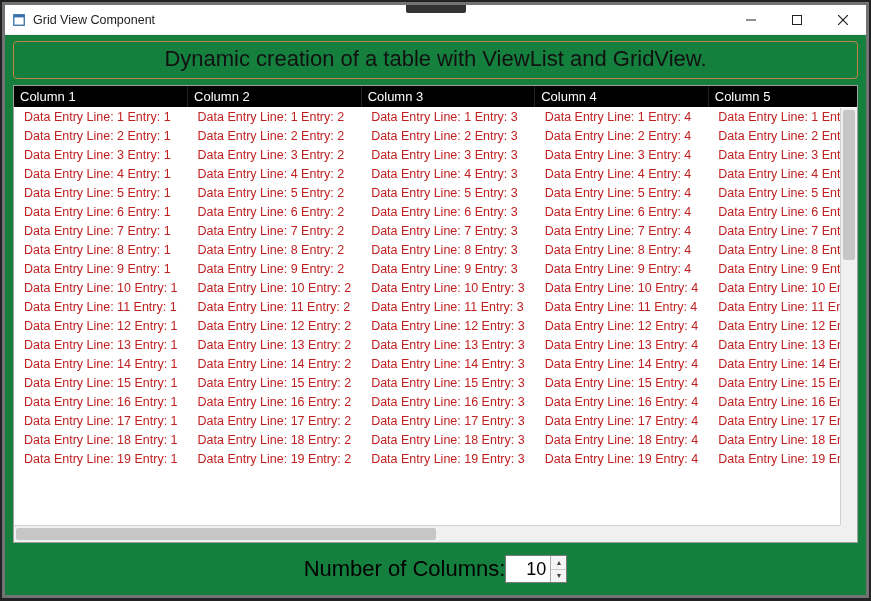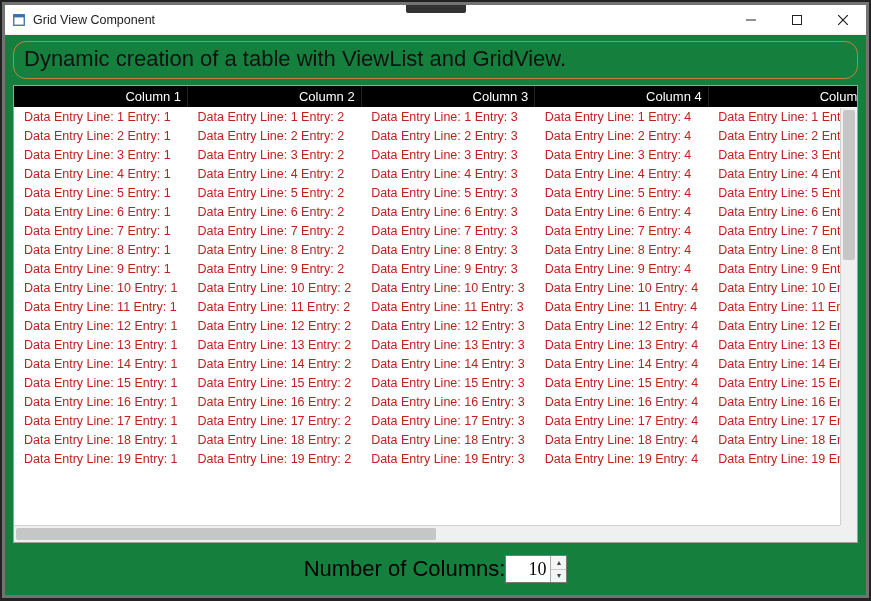--- a/index.html
+++ b/index.html
@@ -68,22 +68,23 @@
   .client {
     flex: 1;
     display: flex;
     flex-direction: column;
     padding: 6px 8px 8px 8px;
     gap: 6px;
     overflow: hidden;
   }
   .banner {
     border: 1px solid #c08040;
-    border-radius: 13px;
+    border-radius: 4px;
     padding: 4px 10px 6px 10px;
+    text-align: center;
     font-size: 22px;
     color: #111;
   }
   .grid-area {
     flex: 1;
     border: 1px solid #a0a0a0;
     display: flex;
     flex-direction: column;
     overflow: hidden;
     background: #fff;
@@ -98,21 +99,21 @@
     border-collapse: collapse;
     table-layout: fixed;
     width: max-content;
   }
   .grid-table thead th {
     background: #000;
     color: #fff;
     font-weight: 400;
     font-size: 13px;
     padding: 3px 6px;
-    text-align: right;
+    text-align: left;
     border-right: 1px solid #222;
     position: sticky;
     top: 0;
   }
   .grid-table tbody td {
     color: #c02020;
     font-size: 12.5px;
     padding: 2.5px 10px;
     white-space: nowrap;
     overflow: hidden;
@@ -179,21 +180,21 @@
     height: 28px;
     background: #fff;
   }
   .spinner-wrap input {
     border: none;
     width: 44px;
     text-align: right;
     font-size: 18px;
     padding: 0 4px;
     outline: none;
-    font-family: Liberation Serif, serif;
+    font-family: Liberation Sans, sans-serif;
   }
   .spinner-wrap.selected input {
     background: #0a63c2;
     color: #fff;
   }
   .spinbtns {
     display: flex;
     flex-direction: column;
     border-left: 1px solid #aaa;
     width: 16px;

